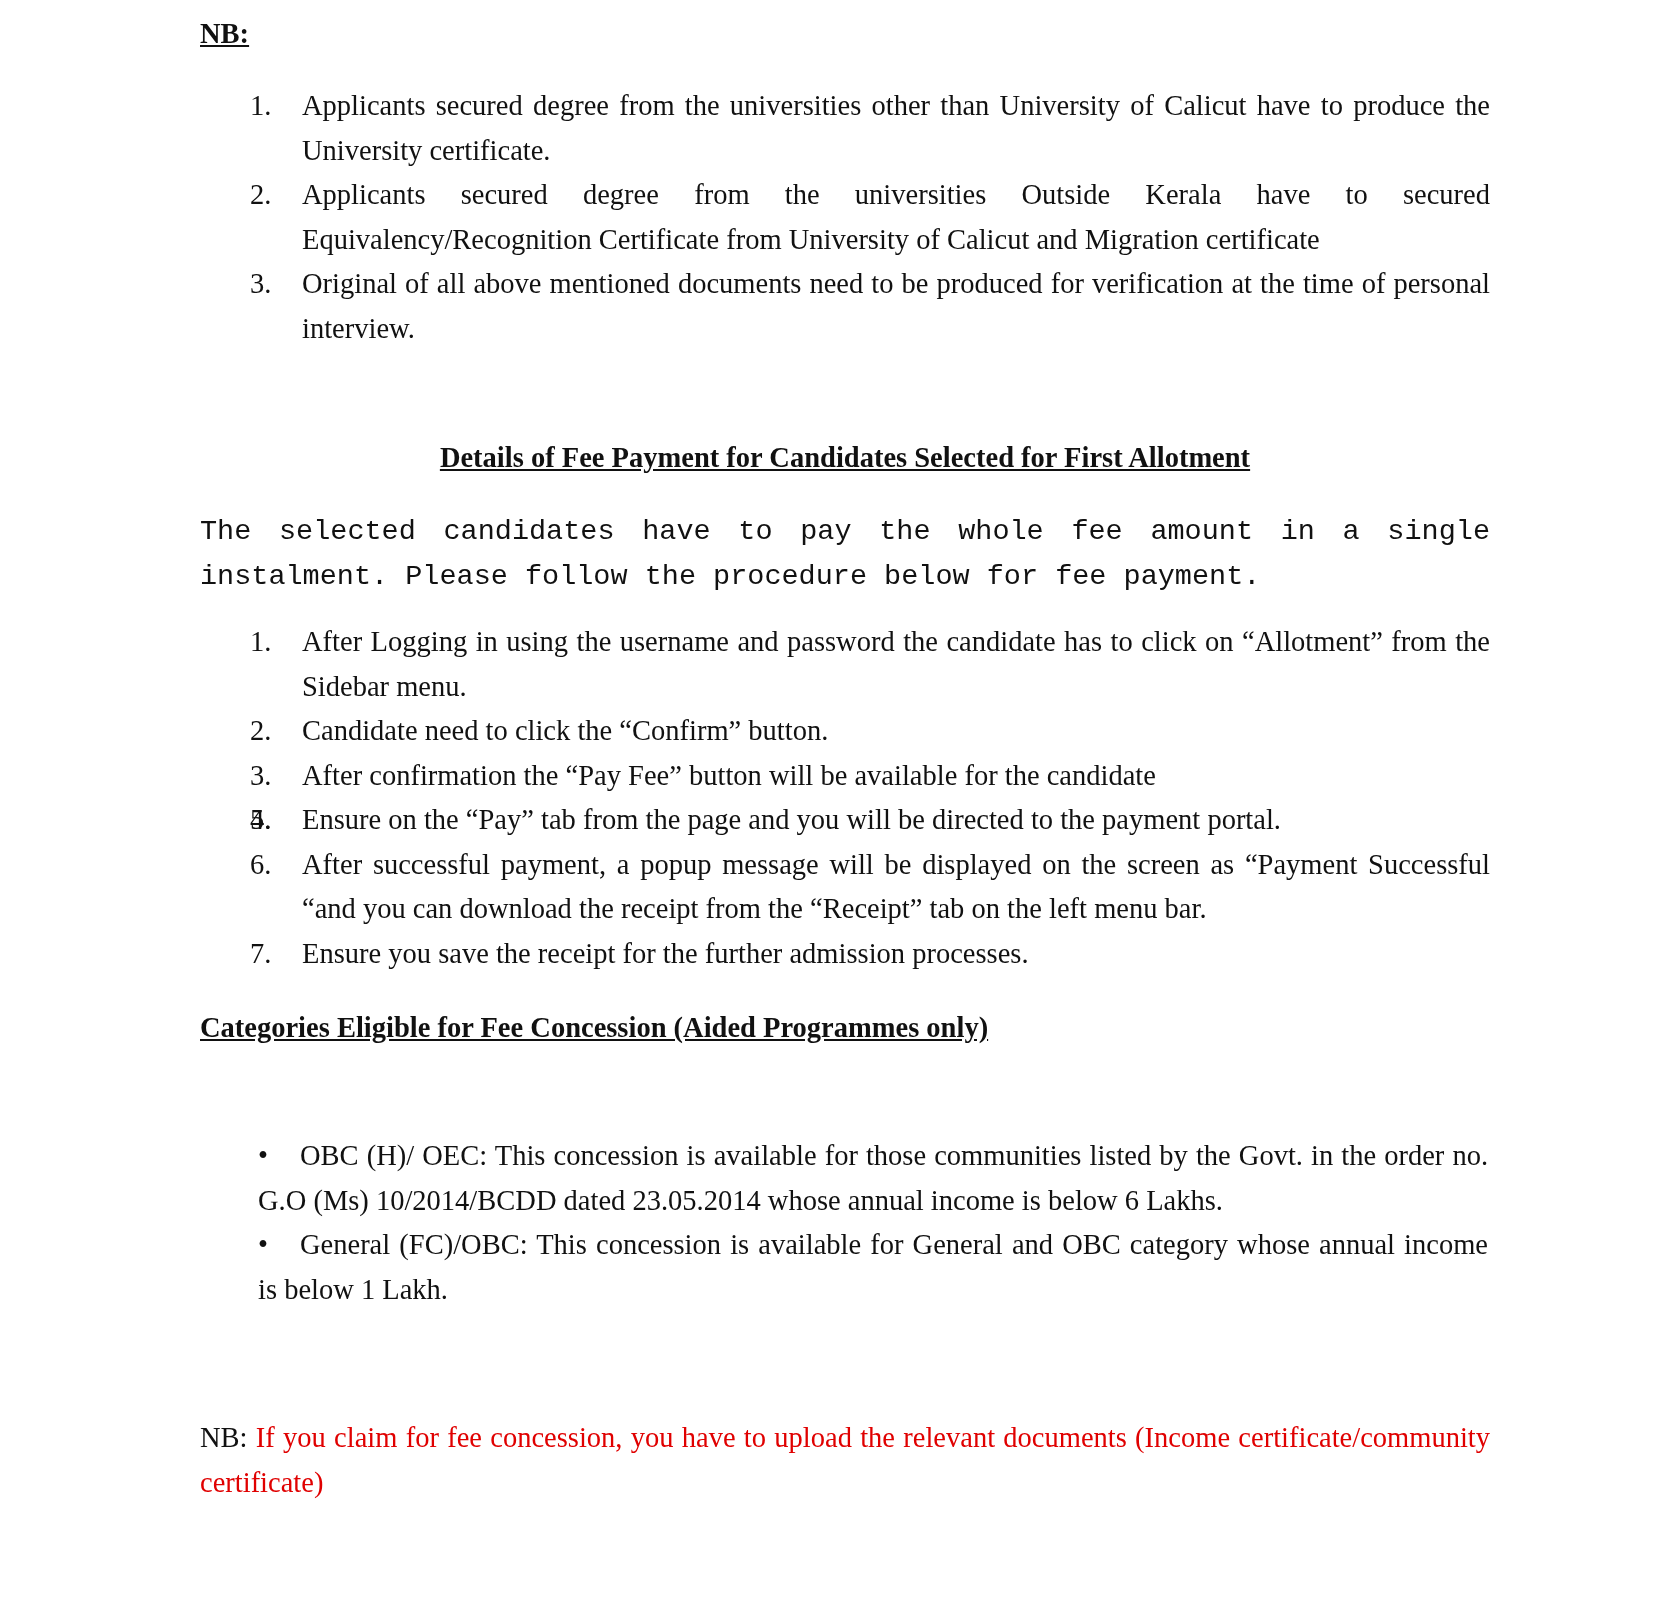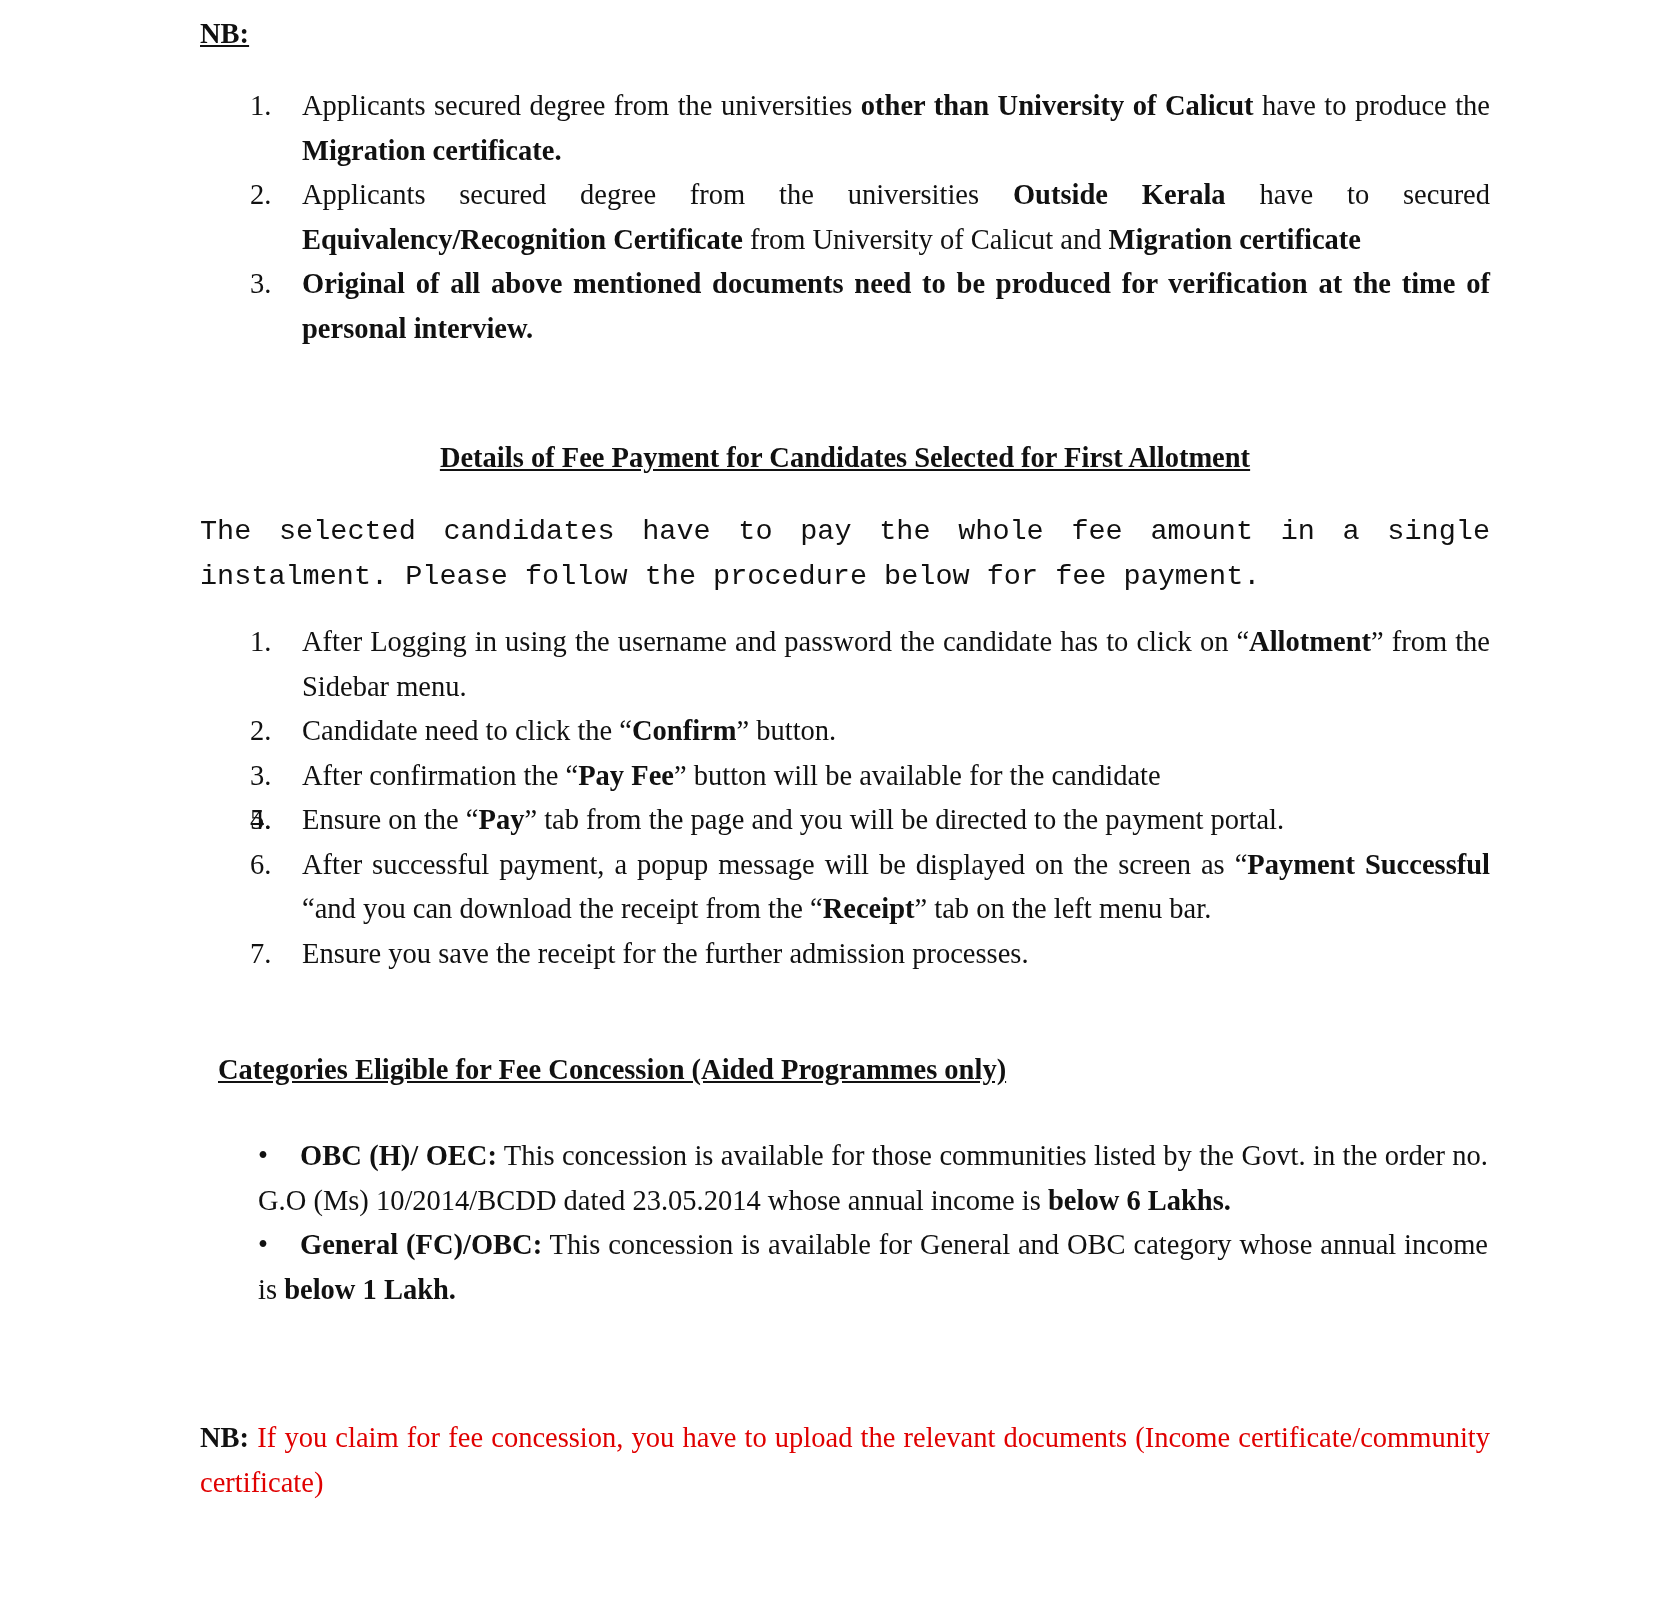--- a/index.html
+++ b/index.html
@@ -3,55 +3,55 @@
   <meta charset="utf-8">
   <style>
     html, body { margin:0; padding:0; background:#ffffff; }
     body { width:1654px; height:1601px; position:relative; overflow:hidden;
       font-family:"Liberation Serif", serif; color:#111; font-size:28.5px; }
     .page { position:absolute; left:200px; top:0; width:1290px; }
     .nb-head { position:absolute; top:18px; left:0; font-weight:bold; text-decoration:underline; }
     .ol { position:absolute; left:0; width:1290px; }
     .li { position:relative; padding-left:102px; line-height:44.5px; text-align:justify; }
     .li .num { position:absolute; left:50px; top:0; }
-    .b { font-weight:bold; }
+    .b { font-weight:normal; }
     .h2 { position:absolute; left:0; width:1290px; text-align:center; font-weight:bold; text-decoration:underline; }
     .para { position:absolute; left:0; width:1290px; line-height:44.5px; text-align:justify; }
     .h3 { position:absolute; left:0; font-weight:bold; text-decoration:underline; }
     .bul { position:relative; padding-left:60px; line-height:44.5px; text-align:justify; }
     .bul .dot { display:inline-block; width:42px; }
     .red { color:#e00000; }
   </style>
 </head>
 <body>
 
 <div class="page">
   <div class="nb-head">NB:</div>
 
   <div class="ol" id="nb-list" style="top:84px;">
-      <div class="li"><span class="num">1.</span><span>Applicants secured degree from the universities </span><span class="b">other than University of Calicut</span><span> have to produce the </span><span class="b">Migration certificate.</span></div>
+      <div class="li"><span class="num">1.</span><span>Applicants secured degree from the universities </span><span class="b">other than University of Calicut</span><span> have to produce the </span><span class="b">University certificate.</span></div>
       <div class="li"><span class="num">2.</span><span>Applicants secured degree from the universities </span><span class="b">Outside Kerala</span><span> have to secured </span><span class="b">Equivalency/Recognition Certificate</span><span> from University of Calicut and </span><span class="b">Migration certificate</span></div>
       <div class="li"><span class="num">3.</span><span class="b">Original of all above mentioned documents need to be produced for verification at the time of personal interview.</span></div>
     </div>
 
   <div class="h2" style="top:442px;text-align:center;">Details of Fee Payment for Candidates Selected for First Allotment</div>
 
   <div class="para" style="top:510px;font-family:Liberation Mono, monospace;">The selected candidates have to pay the whole fee amount in a single instalment. Please follow the procedure below for fee payment.</div>
 
   <div class="ol" id="fee-steps" style="top:620px;">
       <div class="li"><span class="num">1.</span><span>After Logging in using the username and password the candidate has to click on “</span><span class="b">Allotment</span><span>” from the Sidebar menu.</span></div>
       <div class="li"><span class="num">2.</span><span>Candidate need to click the “</span><span class="b">Confirm</span><span>” button.</span></div>
       <div class="li"><span class="num">3.</span><span>After confirmation the “</span><span class="b">Pay Fee</span><span>” button will be available for the candidate</span></div>
       <div class="li"><span class="num">4.</span></div>
       <div class="li"><span class="num">5.</span><span>Ensure on the “</span><span class="b">Pay</span><span>” tab from the page and you will be directed to the payment portal.</span></div>
       <div class="li"><span class="num">6.</span><span>After successful payment, a popup message will be displayed on the screen as “</span><span class="b">Payment Successful</span><span> “and you can download the receipt from the “</span><span class="b">Receipt</span><span>” tab on the left menu bar.</span></div>
       <div class="li"><span class="num">7.</span><span>Ensure you save the receipt for the further admission processes.</span></div>
     </div>
 
-  <div class="h3" style="top:1054px;margin-left:18px;">Categories Eligible for Fee Concession (Aided Programmes only)</div>
+  <div class="h3" style="top:1012px;">Categories Eligible for Fee Concession (Aided Programmes only)</div>
 
   <div class="ol" id="concession-list" style="top:1134px; left:-2px;">
       <div class="bul"><span class="dot">•</span><span class="b">OBC (H)/ OEC:</span><span> This concession is available for those communities listed by the Govt. in the order no. G.O (Ms) 10/2014/BCDD dated 23.05.2014 whose annual income is </span><span class="b">below 6 Lakhs.</span></div>
       <div class="bul"><span class="dot">•</span><span class="b">General (FC)/OBC:</span><span> This concession is available for General and OBC category whose annual income is </span><span class="b">below 1 Lakh.</span></div>
     </div>
 
   <div class="para" style="top:1416px;">
     <span class="b">NB:</span><span class="red"> If you claim for fee concession, you have to upload the relevant documents (Income certificate/community certificate)</span>
   </div>
 </div>

